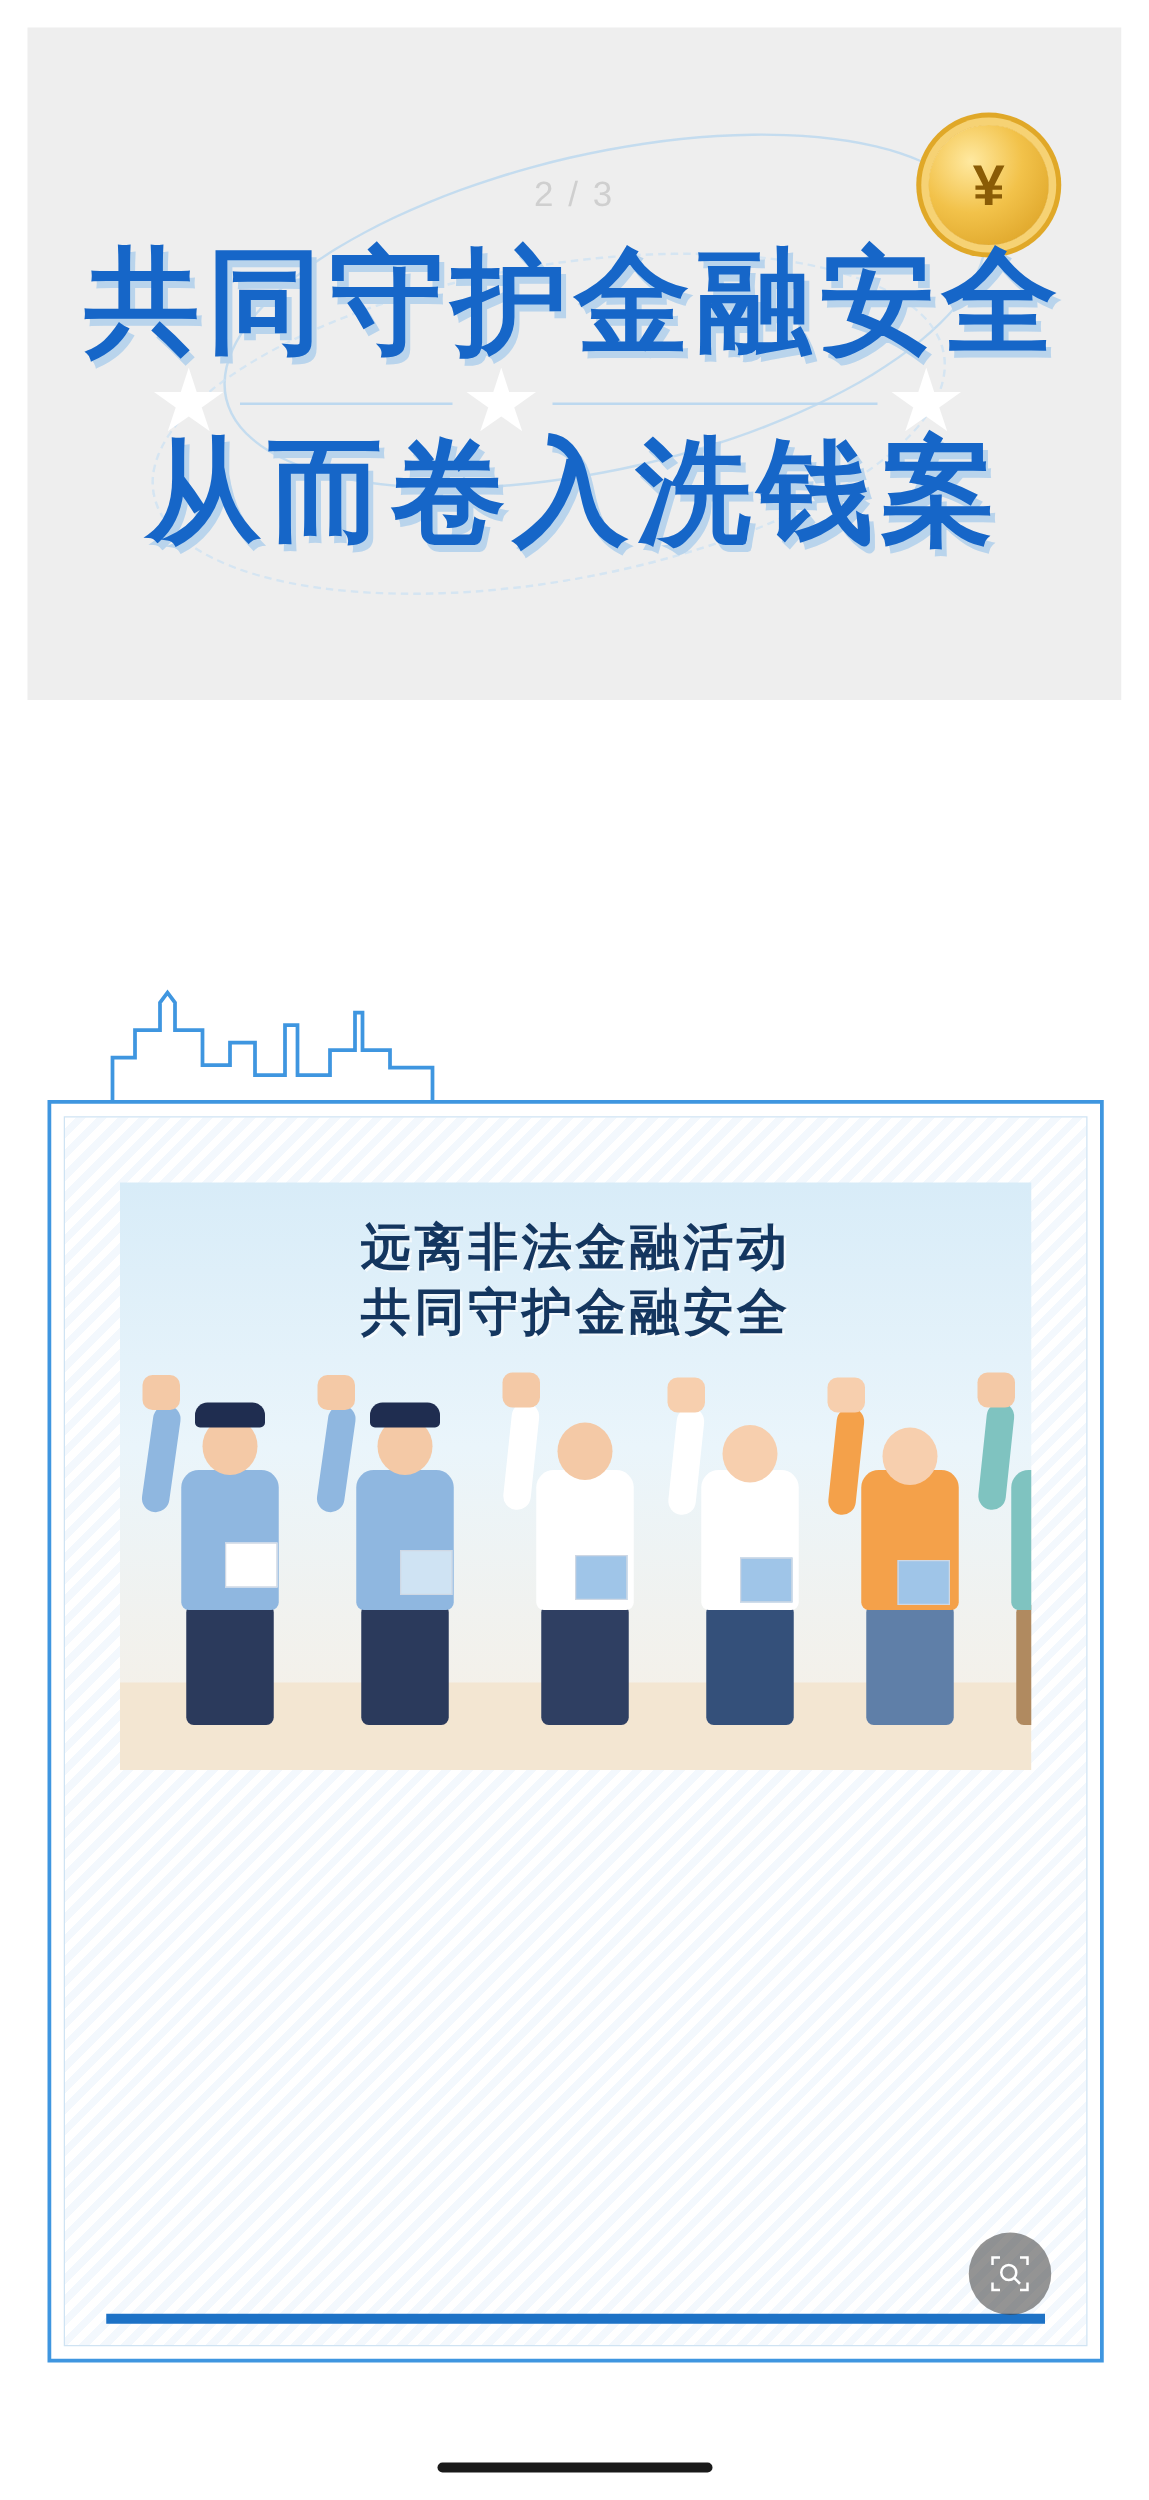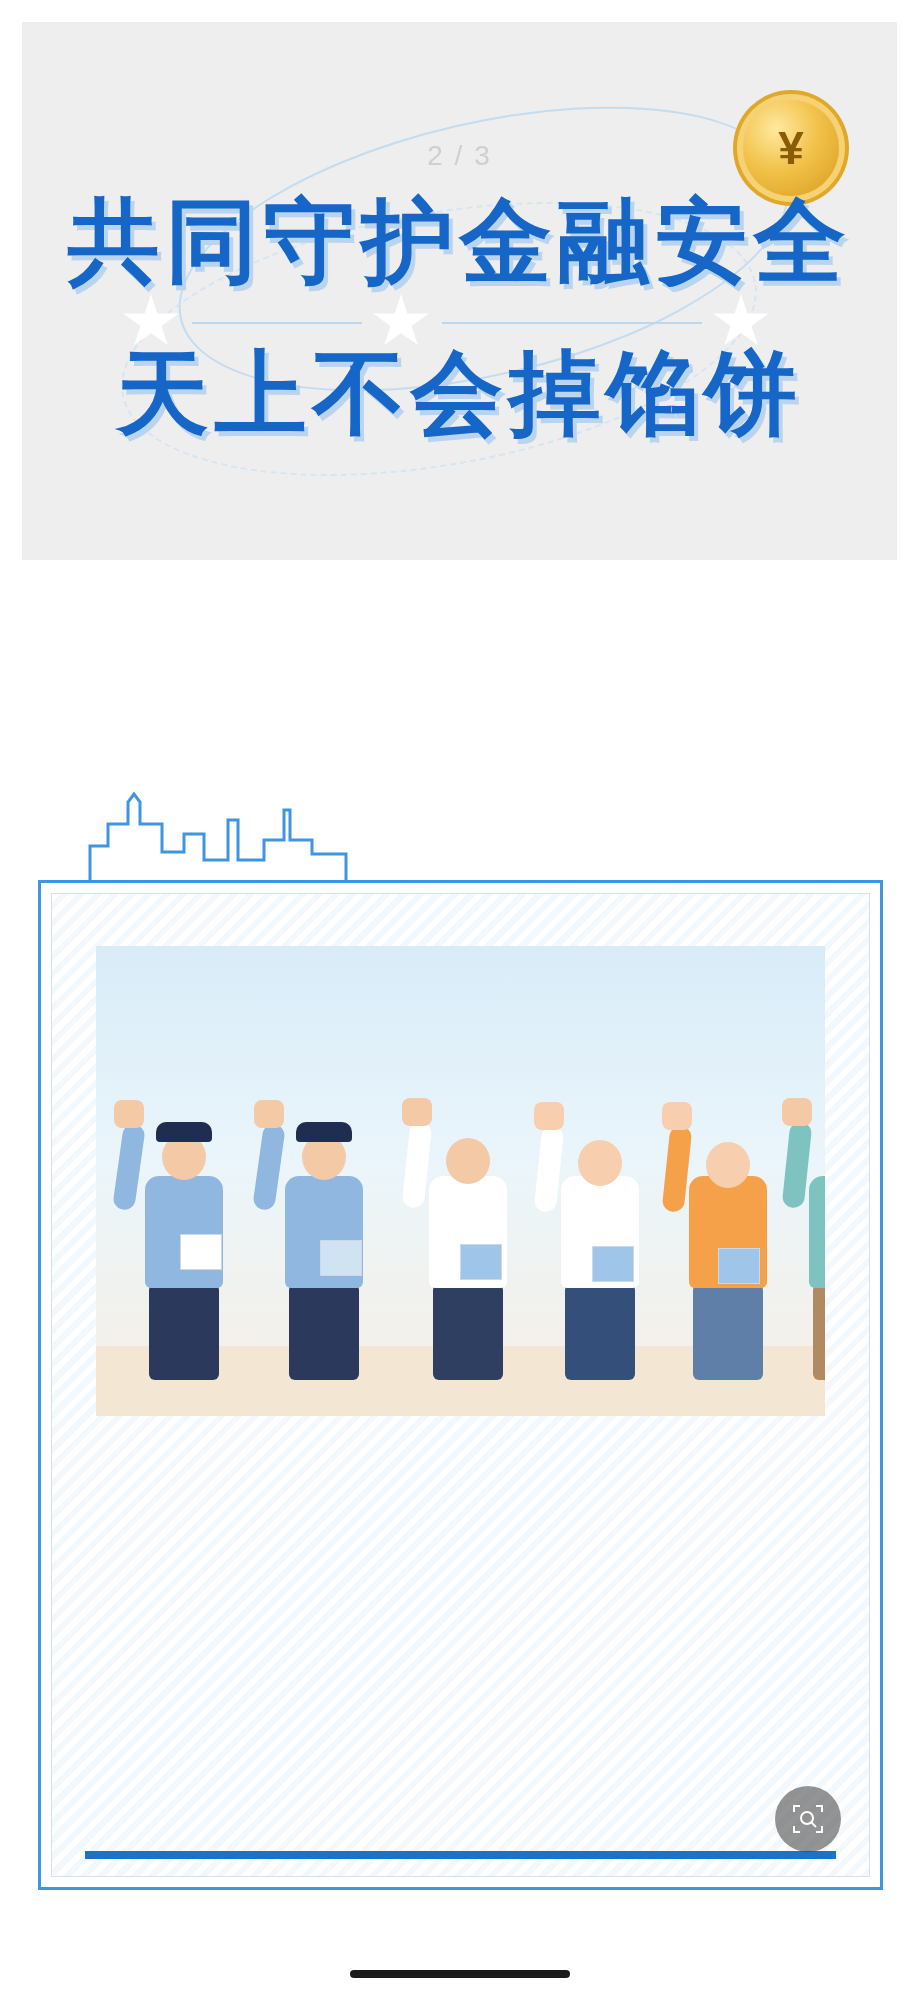--- a/index.html
+++ b/index.html
@@ -290,34 +290,38 @@
   <div class="headline line1">共同守护金融安全</div>
 
   <div class="stars">
     <div class="dash d1"></div>
     <div class="dash d2"></div>
     <div class="star s1"></div>
     <div class="star s2"></div>
     <div class="star s3"></div>
   </div>
 
-  <div class="headline line2">天上不会掉馅饼</div>
+  <div class="headline line2">从而卷入洗钱案</div>
 </div>
 
 <svg class="skyline" viewBox="0 0 260 92">
   <g fill="none" stroke="#3f96e0" stroke-width="3">
     <path d="M2 90 L2 56 L20 56 L20 34 L40 34 L40 12 L46 4 L52 12 L52 34 L74 34 L74 62 L96 62 L96 44 L116 44 L116 70 L140 70 L140 30 L150 30 L150 70 L176 70 L176 50 L196 50 L196 20 L202 20 L202 50 L224 50 L224 64 L258 64 L258 90"></path>
   </g>
 </svg>
 
 <div class="card">
   <div class="card-inner">
 
 
     <div class="illus">
+      <div class="illus-title">
+        <div>远离非法金融活动</div>
+        <div>共同守护金融安全</div>
+      </div>
 
       <div class="ground"></div>
 
       <div class="person" style="left:36px;">
         <div class="p-arm" style="left:-14px; bottom:170px; background:#8fb7e0; transform:rotate(8deg);"></div>
         <div class="p-fist" style="left:-18px; bottom:252px; background:#f4c9a6;"></div>
         <div class="p-legs" style="background:#2b3a5c;"></div>
         <div class="p-body" style="background:#8fb7e0;"></div>
         <div class="p-paper" style="left:48px; bottom:110px;"></div>
         <div class="p-head" style="bottom:200px; background:#f4c9a6;"></div>

